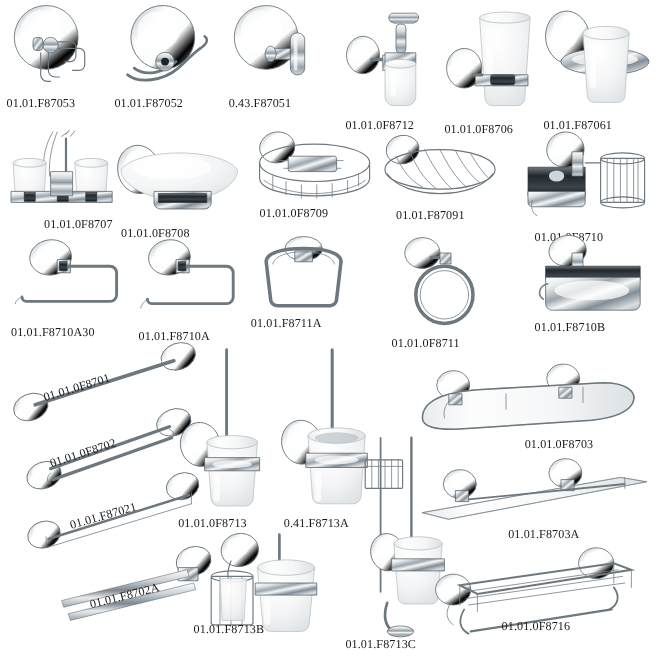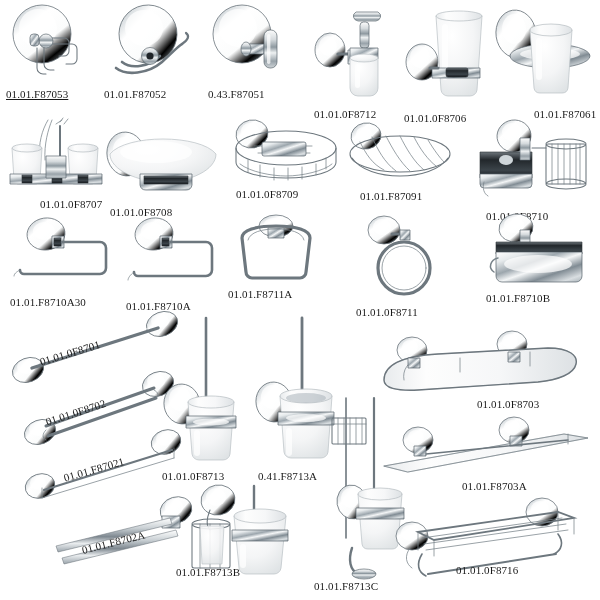--- a/index.html
+++ b/index.html
@@ -90,21 +90,21 @@
   <svg class="art" width="92" height="80" viewBox="0 0 92 80">
     <ellipse class="plate" cx="36" cy="30" rx="29" ry="29"></ellipse>
     <ellipse class="hl" cx="32" cy="24" rx="19" ry="19"></ellipse>
     <path class="wire" d="M44 34 h14 a5 5 0 0 1 5 5 v8 a5 5 0 0 1 -5 5 h-5"></path>
     <path class="wire" d="M44 40 h22 a5 5 0 0 1 5 5 v10 a5 5 0 0 1 -5 5 h-6"></path>
     <path class="wire" d="M38 42 v18 a6 6 0 0 0 6 6 h4"></path>
     <path class="wire" d="M31 44 v20 a6 6 0 0 0 6 6 h3"></path>
     <circle class="chr2" cx="40" cy="37" r="7"></circle>
     <rect class="chr" x="24" y="30" width="9" height="12" rx="3.5"></rect>
   </svg>
-  <div class="code" style="left:0px;top:84px;text-decoration:underline;">01.01.F87053</div>
+  <div class="code" style="left:0px;top:84px;">01.01.F87053</div>
 </div>
 
 <div class="item" style="left:104px;top:4px;width:98px;height:80px;">
   <svg class="art" width="98" height="80" viewBox="0 0 98 80">
     <ellipse class="plate" cx="44" cy="30" rx="29" ry="29" transform="rotate(-10 44 30)"></ellipse>
     <ellipse class="hl" cx="40" cy="24" rx="19" ry="18"></ellipse>
     <path class="wire" style="stroke-width:2.6" d="M12 64 C22 72 44 70 58 58 C66 51 72 44 78 40"></path>
     <path class="wire" style="stroke-width:2.6" d="M18 58 C28 66 46 62 56 52"></path>
     <path class="wire" style="stroke-width:2.2" d="M78 40 C84 36 86 32 82 29"></path>
     <circle class="chr2" cx="46" cy="52" r="8.5"></circle>
@@ -158,21 +158,21 @@
 <div class="item" style="left:494px;top:4px;width:100px;height:96px;">
   <svg class="art" width="100" height="96" viewBox="0 0 100 96">
     <ellipse class="plate" cx="22" cy="30" rx="20" ry="24" transform="rotate(-8 22 30)"></ellipse>
     <ellipse class="hl" cx="20" cy="25" rx="12" ry="15"></ellipse>
     <ellipse class="chr" cx="56" cy="52" rx="40" ry="12"></ellipse>
     <ellipse class="hl" cx="56" cy="50" rx="30" ry="6"></ellipse>
     <path class="glass" d="M36 26 h42 l-4 58 a6 6 0 0 1 -6 5 h-22 a6 6 0 0 1 -6 -5 z"></path>
     <ellipse class="glass2" cx="57" cy="26" rx="21" ry="6"></ellipse>
     <rect class="hl" x="42" y="34" width="6" height="42" rx="3"></rect>
   </svg>
-  <div class="code" style="left:0px;top:104px;margin-left:40px;">01.01.F87061</div>
+  <div class="code" style="left:0px;top:104px;">01.01.F87061</div>
 </div>
 
 <div class="item" style="left:8px;top:118px;width:96px;height:78px;">
   <svg class="art" width="96" height="78" viewBox="0 0 96 78">
     <path class="wire-thin" d="M40 2 C34 12 30 26 32 40"></path>
     <path class="wire-thin" d="M44 2 C40 12 36 26 37 42"></path>
     <path class="wire" style="stroke-width:2" d="M52 8 v34"></path>
     <path class="wire-thin" d="M48 6 l6 -4 M56 6 l4 -5 M52 4 l3 -4"></path>
     <path class="glass" d="M4 30 h30 l-2 32 a5 5 0 0 1 -5 4 h-16 a5 5 0 0 1 -5 -4 z"></path>
     <ellipse class="glass2" cx="19" cy="30" rx="15" ry="4"></ellipse>

